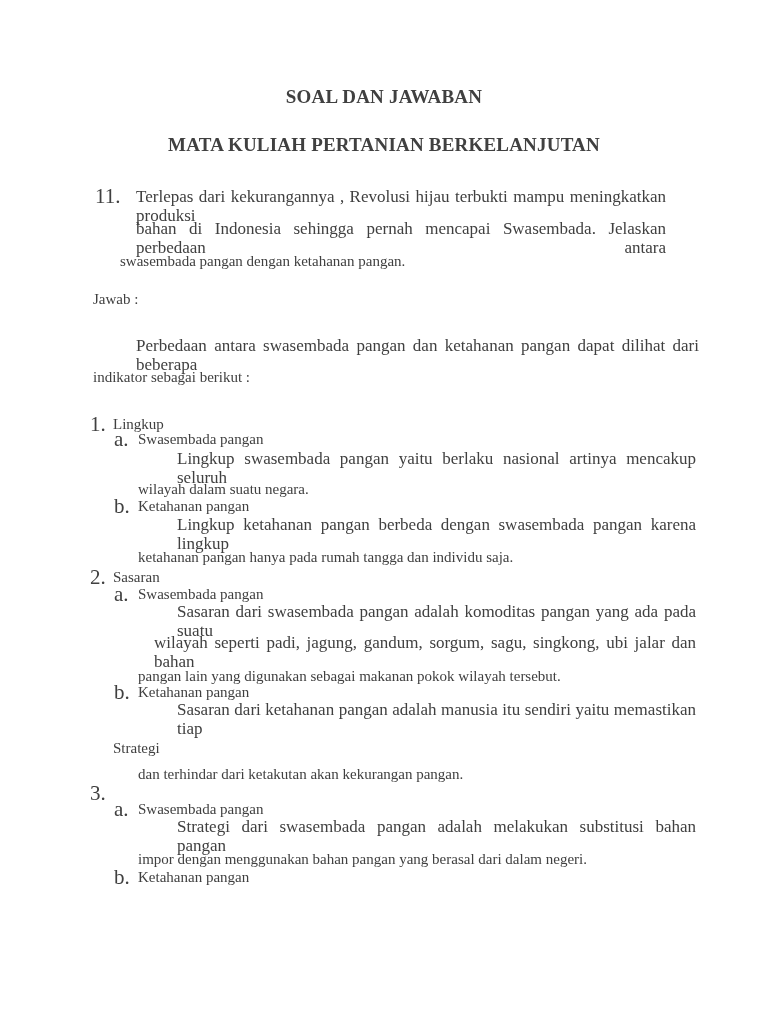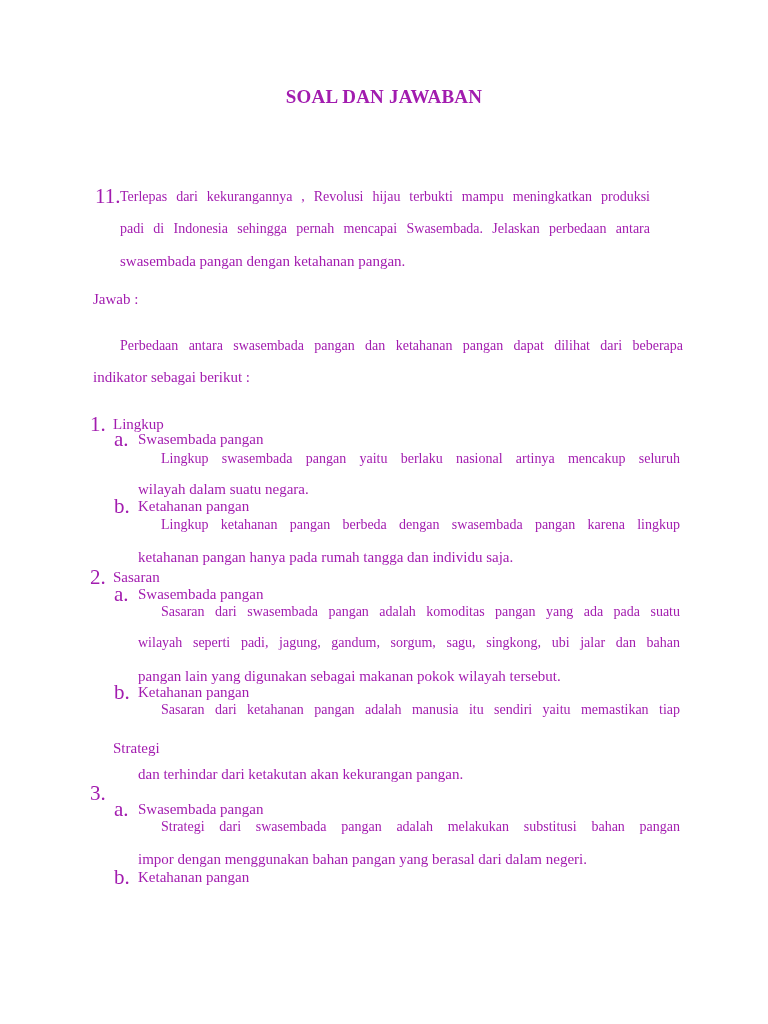--- a/index.html
+++ b/index.html
@@ -6,63 +6,65 @@
     margin: 0;
     padding: 0;
     background: #ffffff;
   }
   .page {
     position: relative;
     width: 740px;
     height: 1024px;
     background: #ffffff;
     font-family: "Liberation Serif", "DejaVu Serif", serif;
-    color: #a21caf;
+    color: #404040;
     overflow: hidden;
   }
   .title {
     position: absolute;
     left: 0;
     width: 768px;
     text-align: center;
     font-weight: bold;
     font-size: 19px;
     line-height: 23px;
     letter-spacing: 0.2px;
   }
   .ln {
     position: absolute;
     font-size: 15px;
     line-height: 19px;
     white-space: pre;
   }
   .jl {
     position: absolute;
-    font-size: 14px;
+    font-size: 17px;
     line-height: 19px;
     text-align: justify;
     text-align-last: justify;
+    margin-left: 16px;
   }
   .marker {
     position: absolute;
     font-size: 21px;
     line-height: 19px;
     white-space: pre;
   }
 </style>
 </head>
 <body>
 
 <div class="page">
 
   <div class="title" style="top:85px;">SOAL DAN JAWABAN</div>
+  <div class="title" style="top:133px;">MATA KULIAH PERTANIAN BERKELANJUTAN</div>
 
   <div class="marker" style="top:187px; left:95px;">11.</div>
   <div class="jl" style="top:187px; left:120px; width:530px;">Terlepas dari kekurangannya , Revolusi hijau terbukti mampu meningkatkan produksi</div>
-  <div class="jl" style="top:219px; left:120px; width:530px;">padi di Indonesia sehingga pernah mencapai Swasembada. Jelaskan perbedaan antara</div>
+  <div class="jl" style="top:219px; left:120px; width:530px;">bahan di Indonesia sehingga pernah mencapai Swasembada. Jelaskan perbedaan antara</div>
   <div class="ln" style="top:252px; left:120px;">swasembada pangan dengan ketahanan pangan.</div>
 
   <div class="ln" style="top:290px; left:93px;">Jawab :</div>
 
   <div class="jl" style="top:336px; left:120px; width:563px;">Perbedaan antara swasembada pangan dan ketahanan pangan dapat dilihat dari beberapa</div>
   <div class="ln" style="top:368px; left:93px;">indikator sebagai berikut :</div>
 
   <div class="marker" style="top:415px; left:90px;">1.</div>
   <div class="ln" style="top:415px; left:113px;">Lingkup</div>
 

